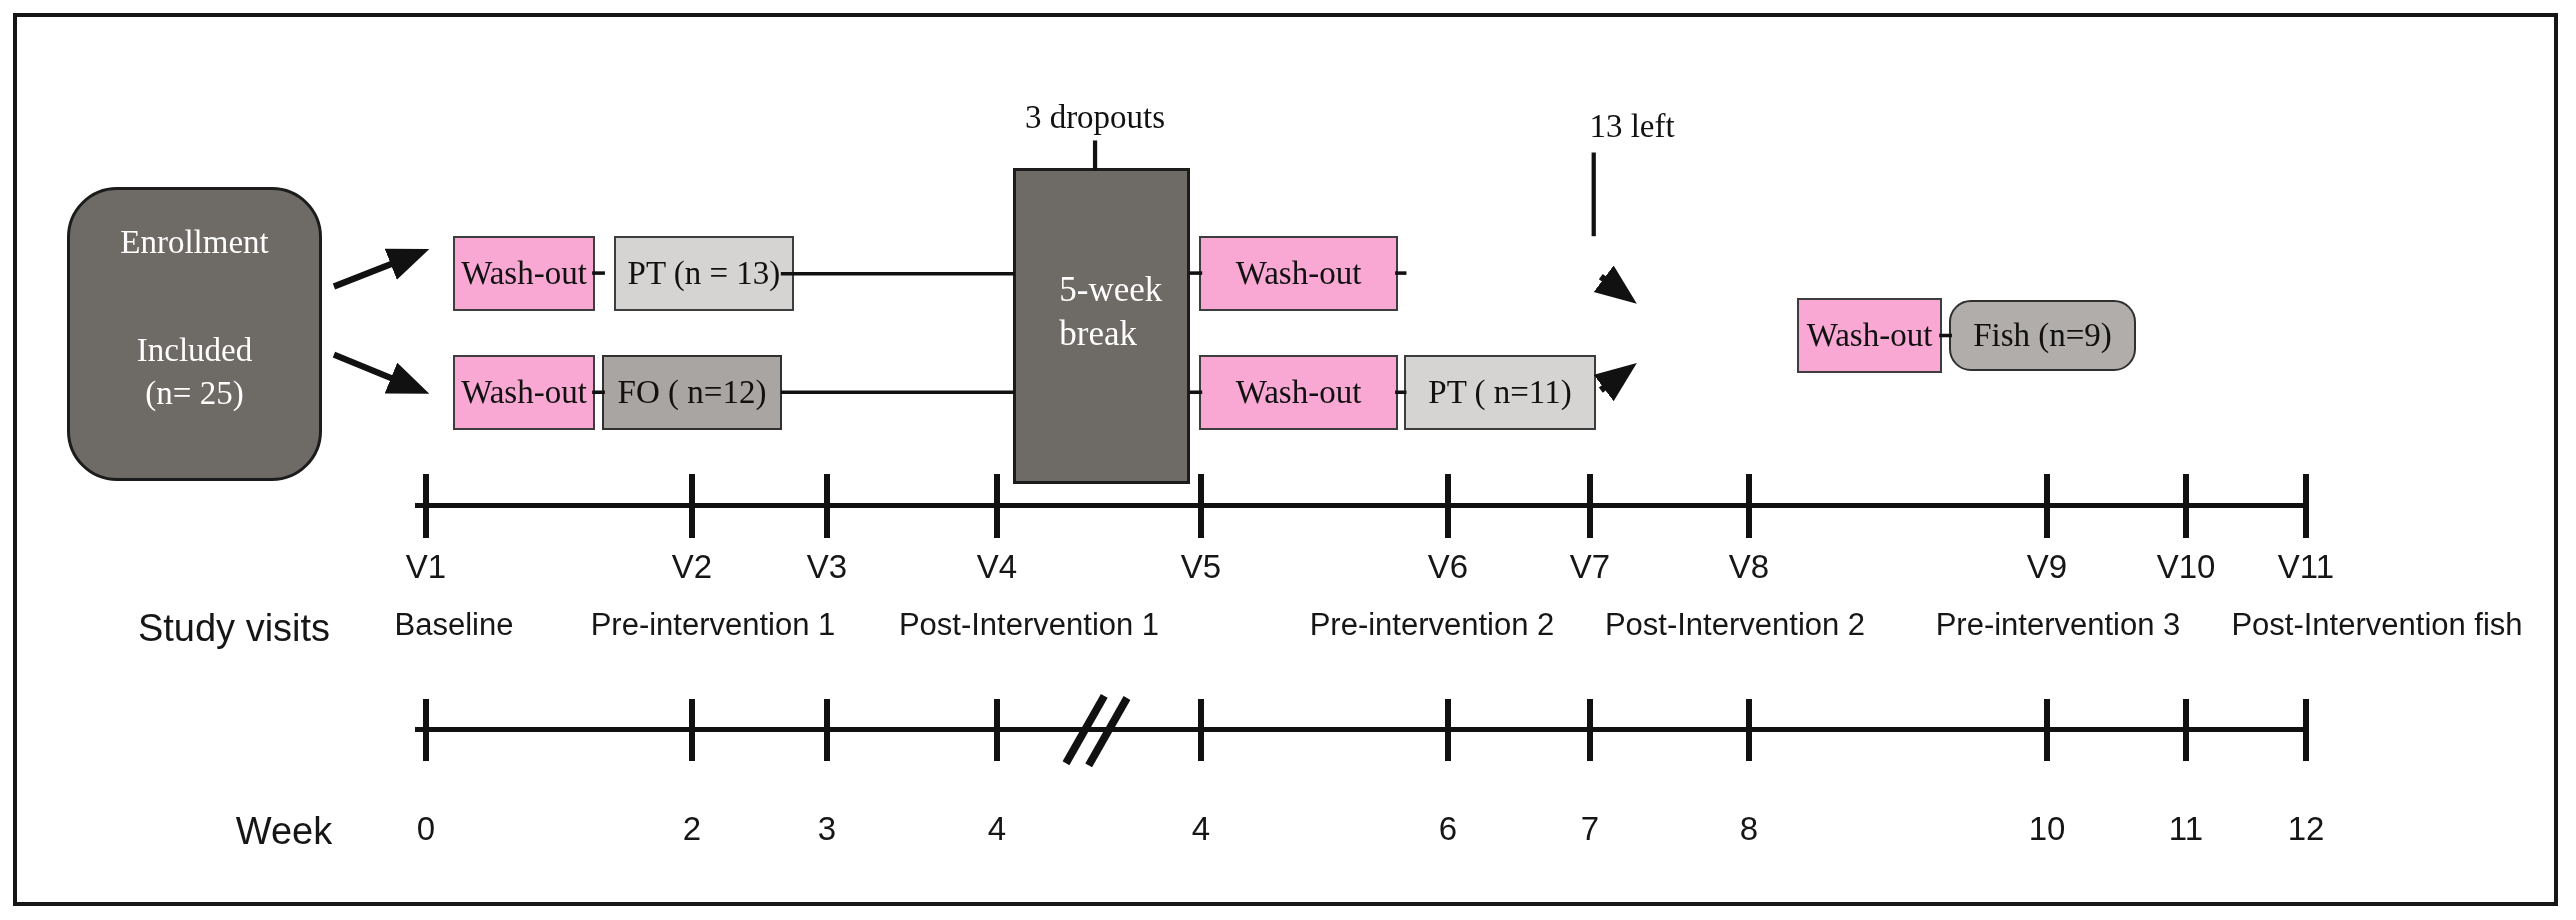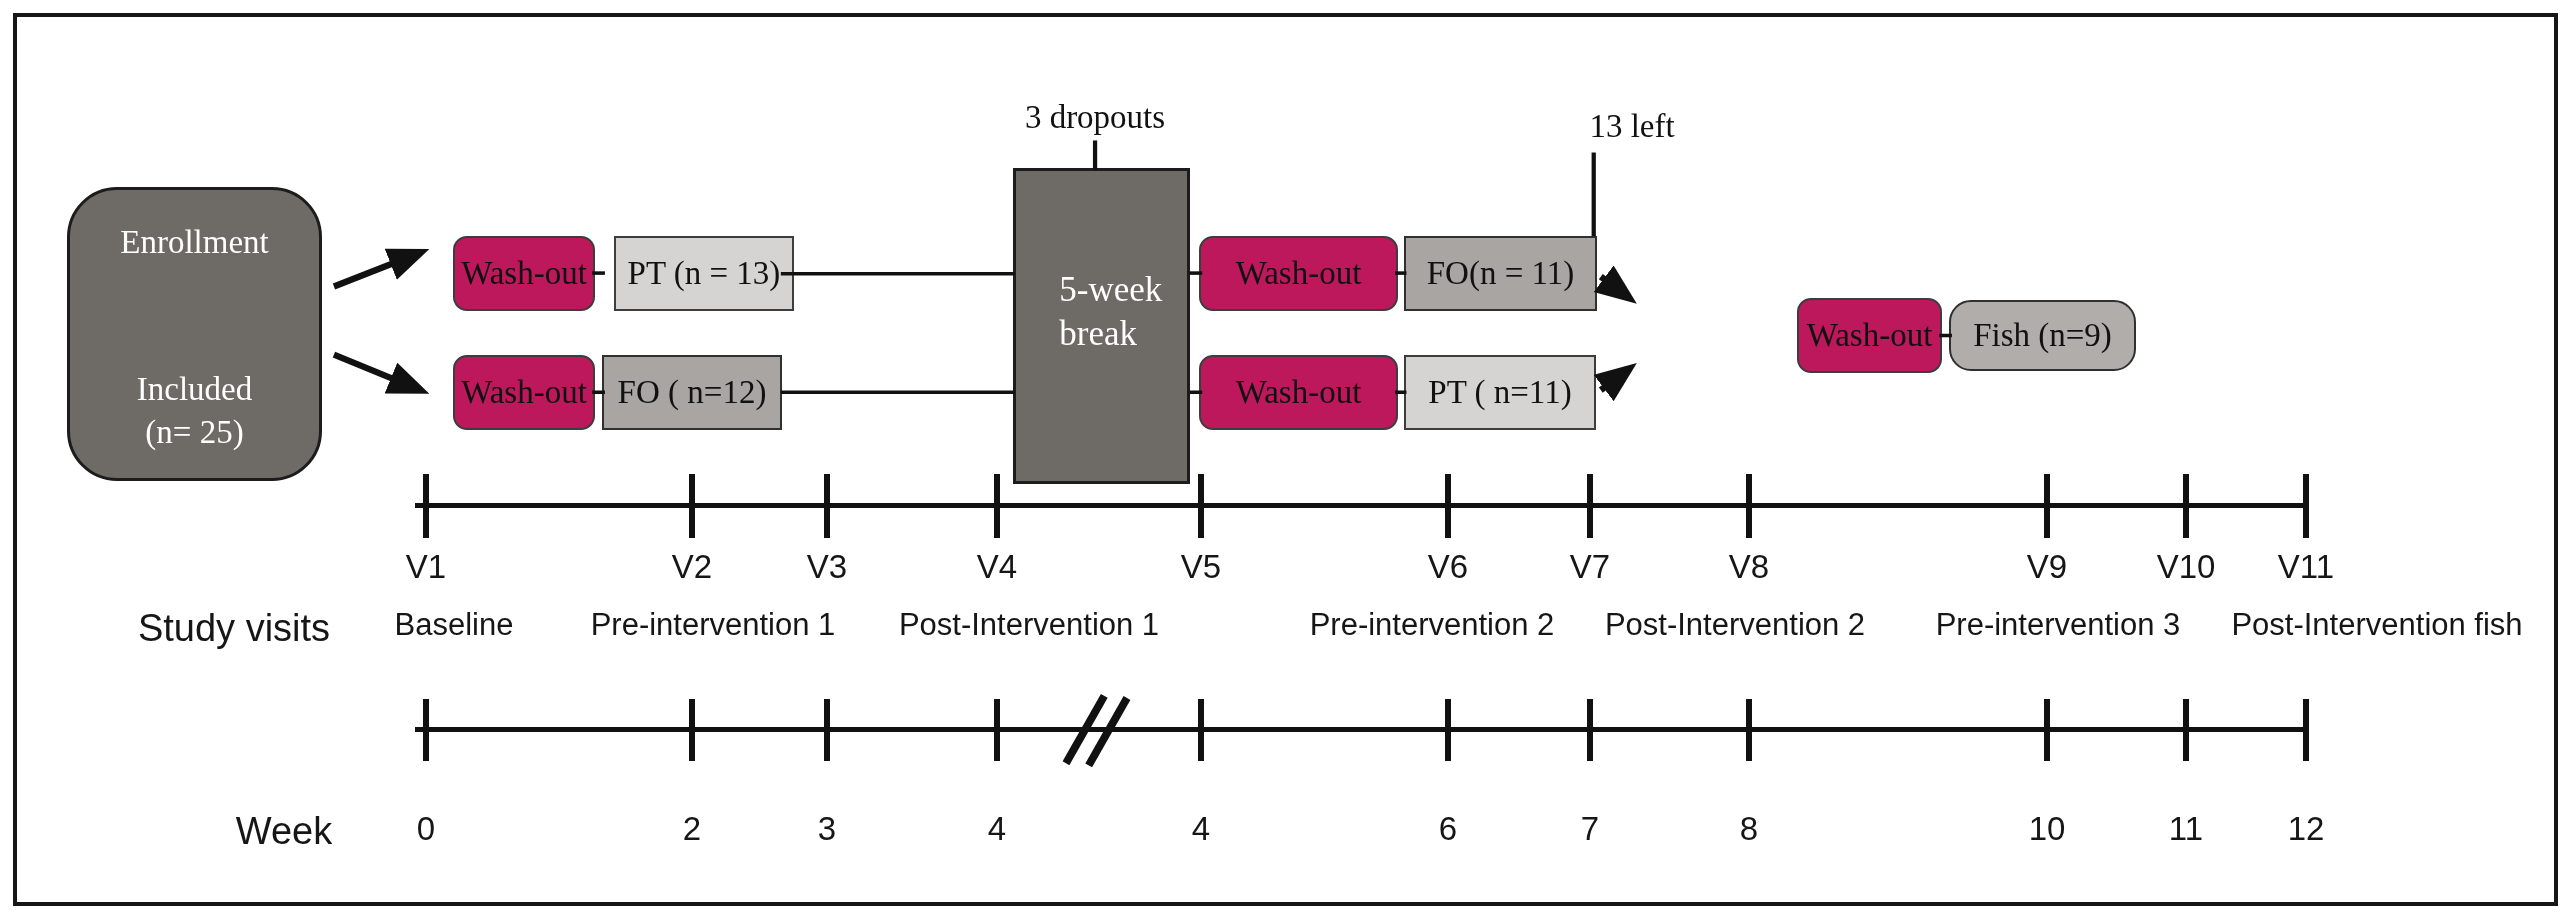--- a/index.html
+++ b/index.html
@@ -9,33 +9,33 @@
   }
   .frame{
     position:absolute; left:12.8px; top:12.8px; width:2545px; height:893px;
     border:4.3px solid #161616; box-sizing:border-box; background:transparent;
   }
   .box{
     position:absolute; display:flex; align-items:center; justify-content:center;
     font-family:"Liberation Serif","DejaVu Serif",serif; font-size:33px; color:#111;
     border:2.8px solid #3d3d3d; box-sizing:border-box; white-space:nowrap;
   }
-  .box.light{background:#be185d;border-radius:14px;}
+  .box.light{background:#f9a8d4;}
   .box.mid{background:#d6d4d2;}
   .box.medium{background:#a9a5a2; border-color:#303030;}
   .box.fishbg{background:#b0adaa; border-color:#303030;border-radius:22px;}
   .box.dark{background:#6e6a66; color:#ffffff; border-color:#1c1c1c; border-width:3.5px;}
   .enrollment{
     position:absolute; left:67px; top:187px; width:255px; height:294px;
     background:#6e6a66; border:3.5px solid #1c1c1c; border-radius:50px; box-sizing:border-box;
     display:flex; flex-direction:column; align-items:center; padding-top:34px;
     font-family:"Liberation Serif","DejaVu Serif",serif; color:#ffffff; font-size:33px;
     text-align:center;
   }
-  .enrollment .included{margin-top:110px;}
+  .enrollment .included{margin-top:71px;}
   .enrollment .count{margin-top:5.7px;}
   .break-inner{
     display:flex; flex-direction:column; align-items:flex-start;
     padding-left:18.5px; padding-bottom:28px; line-height:1.25; font-size:35px;
   }
   .annot{
     position:absolute; transform:translateX(-50%); white-space:nowrap;
     font-family:"Liberation Serif","DejaVu Serif",serif; font-size:33px; color:#111;
   }
   .axis-line{position:absolute; background:#111; height:5px;}
@@ -77,21 +77,20 @@
   <div class="box medium" style="left:602px; top:355px; width:180px; height:75px;">FO ( n=12)</div>
 
   <div class="box dark" style="left:1013px; top:168px; width:177px; height:316px;justify-content:center;">
     <div class="break-inner">
       <span>5-week</span>
       <span>break</span>
     </div>
   </div>
 
   <div class="box light" style="left:1199px; top:236px; width:199px; height:75px;">Wash-out</div>
-  <div class="box medium" style="left:1404px; top:236px; width:193px; height:75px;">FO(n = 11)</div>
   <div class="box light" style="left:1199px; top:355px; width:199px; height:75px;">Wash-out</div>
   <div class="box mid" style="left:1404px; top:355px; width:192px; height:75px;">PT ( n=11)</div>
 
   <div class="box light" style="left:1797px; top:298px; width:145px; height:75px;">Wash-out</div>
   <div class="box fishbg" style="left:1949px; top:300px; width:187px; height:71px;">Fish (n=9)</div>
 
   <div class="annot" style="left:1095px; top:99px;">3 dropouts</div>
   <div class="annot" style="left:1600px; top:108px;margin-left:32px;">13 left</div>
 
   <svg class="overlay" width="2576" height="920" viewBox="0 0 3630 1297">

